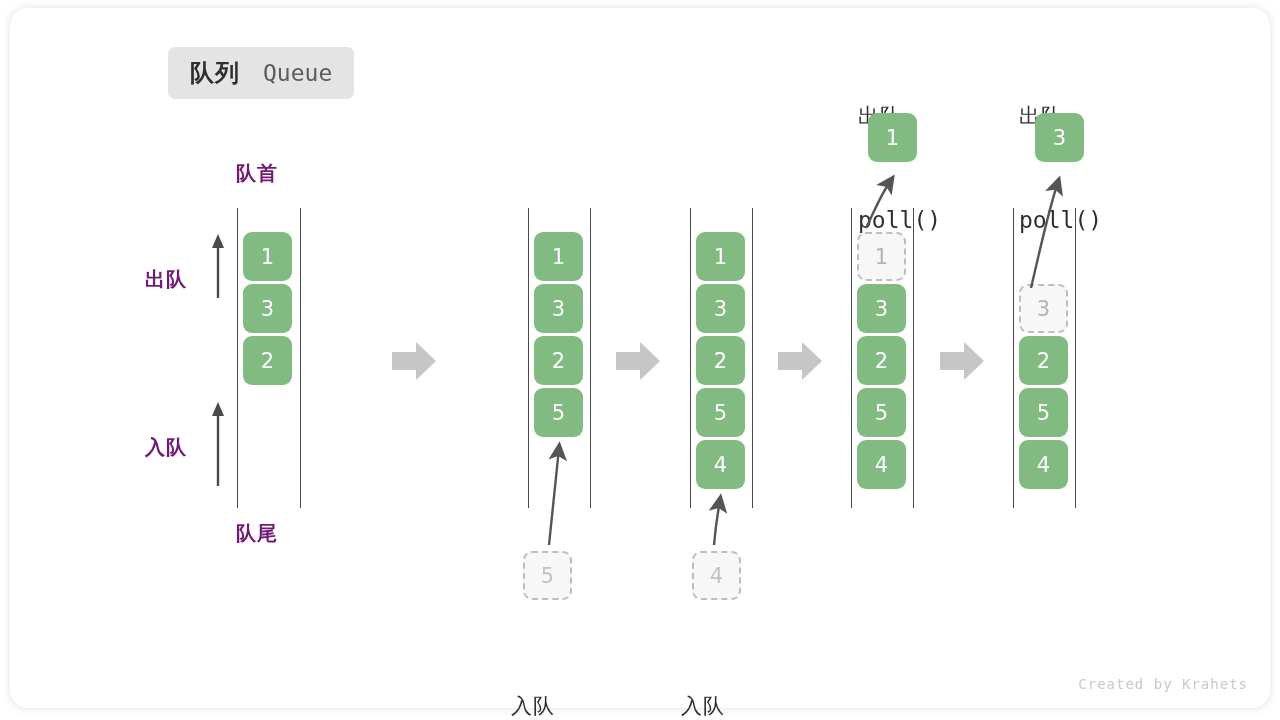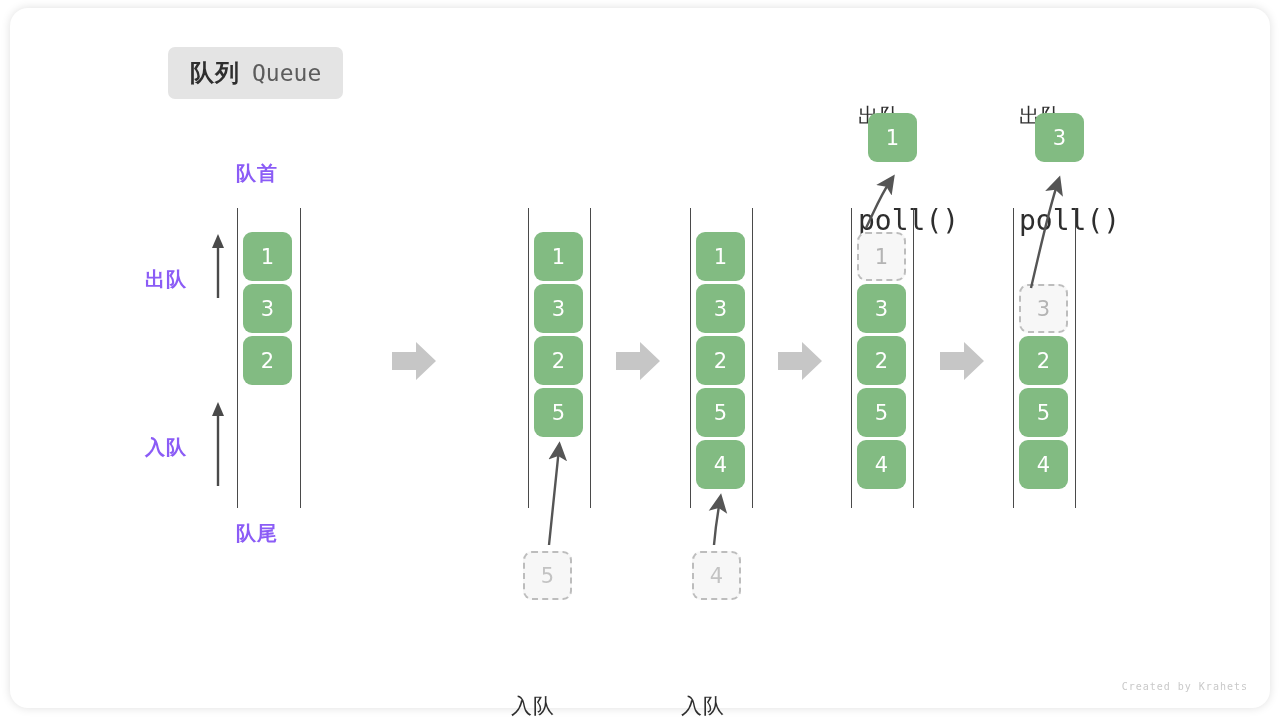--- a/index.html
+++ b/index.html
@@ -34,38 +34,38 @@
   .title-badge {
     position: absolute;
     left: 168px;
     top: 47px;
     height: 52px;
     padding: 0 22px;
     background: #e4e4e4;
     border-radius: 7px;
     display: flex;
     align-items: center;
-    gap: 12px;
+    gap: 23px;
   }
   .title-cn {
     font-size: 24px;
     font-weight: bold;
     color: #2e2e2e;
     letter-spacing: 1px;
   }
   .title-en {
     font-size: 23px;
     color: #5c5c5c;
     font-family: "DejaVu Sans Mono", "Liberation Mono", monospace;
   }
 
   
   .lbl {
     position: absolute;
-    color: #8b5cf6;
+    color: #701a75;
     white-space: pre;
     font-family: Liberation Serif, serif;
   }
   .lbl-bold {
     font-size: 20px;
     font-weight: bold;
     letter-spacing: 1px;
   }
   .op-label {
     position: absolute;
@@ -73,21 +73,21 @@
     color: #2e2e2e;
     line-height: 35px;
     text-align: left;
   }
   .op-cn {
     font-size: 21px;
     font-weight: 500;
     letter-spacing: 1px;
   }
   .op-code {
-    font-size: 28px;
+    font-size: 23px;
     font-family: "DejaVu Sans Mono", "Liberation Mono", monospace;
   }
 
   
   .rail {
     position: absolute;
     width: 1px;
     background: #4a4a4a;
   }
 
@@ -132,21 +132,21 @@
   
   .dir-arrow { position: absolute; }
 
   
   .motion { position: absolute; left: 0; top: 0; width: 1280px; height: 720px; pointer-events: none; }
 
   .credit {
     position: absolute;
     right: 32px;
     bottom: 28px;
-    font-size: 10px;
+    font-size: 14px;
     color: #c9c9c9;
     font-family: "DejaVu Sans Mono", "Liberation Mono", monospace;
     letter-spacing: 1px;
   }
 </style>
 </head>
 <body>
 
 <div class="card"></div>
 

